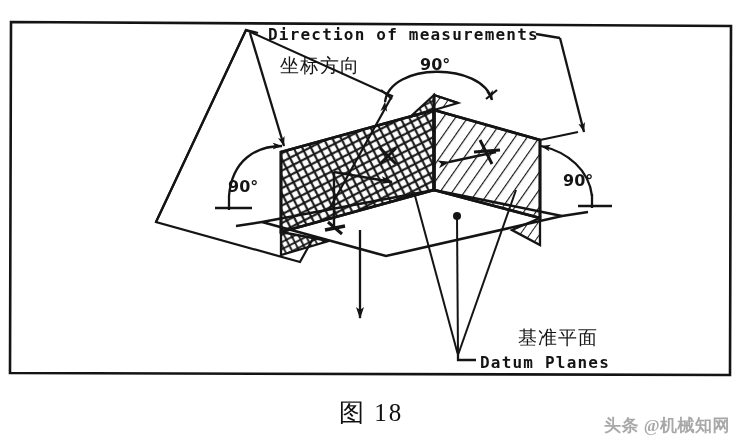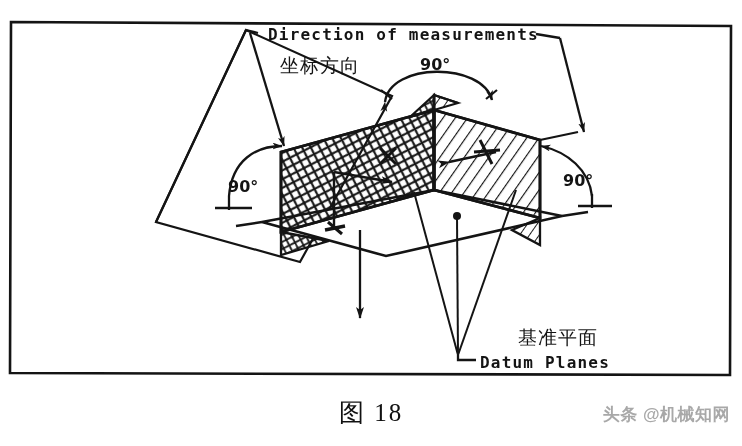--- a/index.html
+++ b/index.html
@@ -17,22 +17,22 @@
     left:0;top:396px;width:742px;
     text-align:center;
     font-family:"Liberation Serif", serif;
     font-weight:normal;
     font-size:25px;
     letter-spacing:2px;
     color:#111;
   }
   .watermark{
     position:absolute;
-    right:12px;bottom:20px;
-    font-family:Liberation Sans, sans-serif;
+    right:12px;bottom:9px;
+    font-family:Liberation Serif, serif;
     font-size:17px;
     font-weight:bold;
     color:#9a9a9a;
     opacity:.85;
     letter-spacing:.5px;
     white-space:nowrap;
   }
 </style>
 </head>
 <body>

